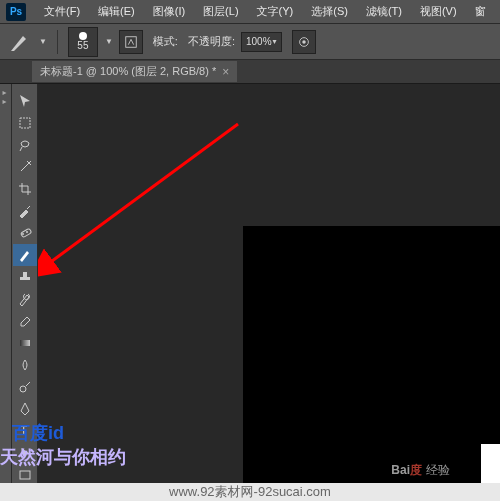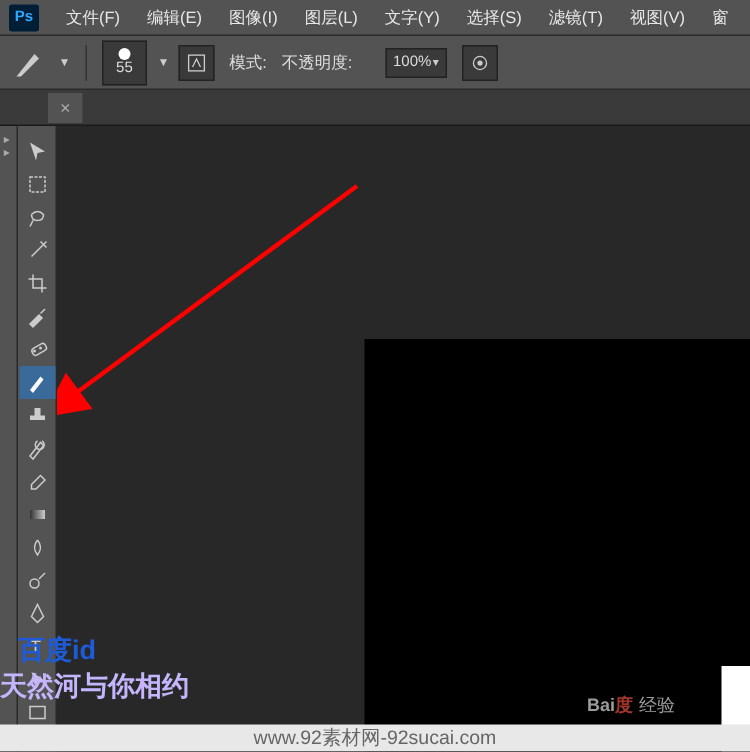--- a/index.html
+++ b/index.html
@@ -8,21 +8,21 @@
 .ps-logo { width: 20px; height: 18px; background: #001e36; color: #31a8ff; font-size: 10px; font-weight: bold; display: flex; align-items: center; justify-content: center; border-radius: 2px; margin-right: 8px; }
 .menu-item { color: #e8e8e8; font-size: 11px; padding: 2px 8px; cursor: pointer; }
 .optionsbar { height: 36px; background: #535353; display: flex; align-items: center; padding-left: 8px; gap: 6px; border-bottom: 1px solid #2a2a2a; }
 .tool-icon-box { width: 24px; height: 24px; display: flex; align-items: center; justify-content: center; }
 .brush-size { width: 30px; height: 30px; background: #3a3a3a; border: 1px solid #222; display: flex; flex-direction: column; align-items: center; justify-content: center; color: #ddd; font-size: 10px; }
 .brush-size-dot { width: 8px; height: 8px; background: #fff; border-radius: 50%; }
 .dropdown-arrow { color: #ccc; font-size: 8px; margin-left: 1px; }
 .opt-label { color: #ddd; font-size: 11px; margin-left: 4px; }
 .opt-select { background: #3a3a3a; border: 1px solid #222; color: #ddd; font-size: 11px; padding: 2px 20px 2px 6px; height: 20px; }
 .opt-btn { width: 24px; height: 24px; background: #3a3a3a; border: 1px solid #222; display: flex; align-items: center; justify-content: center; }
-.opacity-box { background: #3a3a3a; border: 1px solid #222; color: #ddd; font-size: 10px; padding: 2px 4px; height: 20px; display: flex; align-items: center; margin-left: 16px; }
+.opacity-box { background: #3a3a3a; border: 1px solid #222; color: #ddd; font-size: 10px; padding: 2px 4px; height: 20px; display: flex; align-items: center; }
 .tabstrip { height: 24px; background: #3a3a3a; display: flex; align-items: center; padding-left: 32px; border-bottom: 1px solid #1a1a1a; }
 .doc-tab { color: #ccc; font-size: 11px; padding: 3px 8px; background: #535353; display: flex; align-items: center; gap: 6px; }
 .doc-tab .close { color: #aaa; font-size: 12px; cursor: pointer; }
 .workspace { position: absolute; left: 0; top: 84px; right: 0; bottom: 0; display: flex; }
 .tool-gutter { width: 12px; background: #535353; border-right: 1px solid #2a2a2a; }
 .tool-expand { font-size: 8px; color: #aaa; writing-mode: vertical-rl; padding-top: 4px; text-align: center; }
 .toolbox { width: 26px; background: #535353; border-right: 1px solid #2a2a2a; display: flex; flex-direction: column; align-items: center; padding-top: 6px; gap: 0; }
 .tool { width: 24px; height: 22px; display: flex; align-items: center; justify-content: center; cursor: pointer; color: #ccc; }
 .tool.selected { background: #3a6a9a; }
 .tool svg { width: 16px; height: 16px; }
@@ -81,20 +81,21 @@
   <div class="opt-btn" style="margin-left:4px;">
     <svg viewBox="0 0 16 16" width="14">
         <circle cx="8" cy="8" r="5" fill="none" stroke="#ccc"></circle>
         <circle cx="8" cy="8" r="2" fill="#ccc"></circle>
       </svg>
   </div>
 </div>
 
 <div class="tabstrip">
   <div class="doc-tab">
+    <span>未标题-1 @ 100% (图层 2, RGB/8) *</span>
     <span class="close">×</span>
   </div>
 </div>
 
 <div class="workspace">
   <div class="tool-gutter">
     <div class="tool-expand">▸▸</div>
   </div>
   <div class="toolbox">
     <div class="tool">

